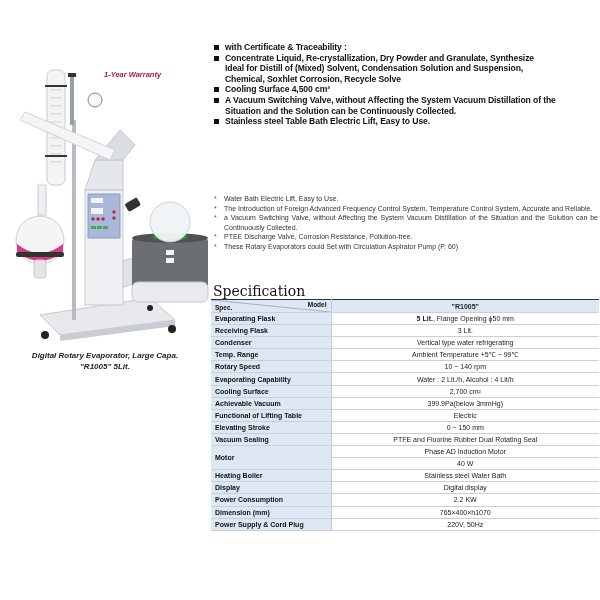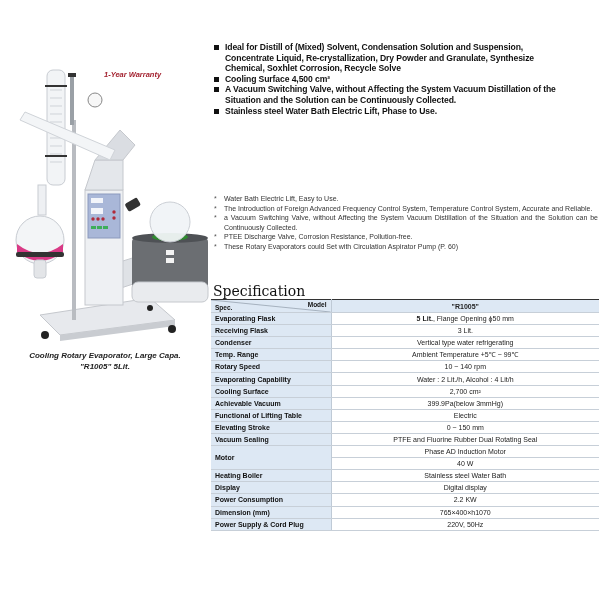--- a/index.html
+++ b/index.html
@@ -92,46 +92,47 @@
     <rect x="38" y="155" width="8" height="30" fill="#eef0f3" stroke="#c8ccd2"></rect>
     <circle cx="40" cy="210" r="24" fill="#f3f5f7" stroke="#c8ccd2"></circle>
     <path d="M17 214 Q40 232 63 214 L63 222 Q40 240 17 222 Z" fill="#d93a86"></path>
     <rect x="16" y="222" width="48" height="5" rx="2" fill="#333"></rect>
     <rect x="34" y="230" width="12" height="18" rx="3" fill="#e3e5e8" stroke="#c8ccd2"></rect>
   </svg>
   <div class="warranty">1-Year Warranty</div>
 </div>
 
 <div class="caption">
-  <div>Cooling Rotary Evaporator, Large Capa.</div>
+  <div>Digital Rotary Evaporator, Large Capa.</div>
   <div>"R1005" 5Lit.</div>
 </div>
 
 <div class="features">
   <div class="feat">
     <span class="sq"></span>
-  </div>
-  <div class="feat">
-    <span class="sq"></span>
+    <span class="line">with Certificate &amp; Traceability :</span>
+  </div>
+  <div class="feat">
+    <span class="sq"></span>
+    <span class="line">Concentrate Liquid, Re-crystallization, Dry Powder and Granulate, Synthesize</span>
     <span class="line">Ideal for Distill of (Mixed) Solvent, Condensation Solution and Suspension,</span>
-    <span class="line">Concentrate Liquid, Re-crystallization, Dry Powder and Granulate, Synthesize</span>
     <span class="line">Chemical, Soxhlet Corrosion, Recycle Solve</span>
   </div>
   <div class="feat">
     <span class="sq"></span>
     <span class="line">Cooling Surface 4,500 cm²</span>
   </div>
   <div class="feat">
     <span class="sq"></span>
     <span class="line">A Vacuum Switching Valve, without Affecting the System Vacuum Distillation of the</span>
     <span class="line">Situation and the Solution can be Continuously Collected.</span>
   </div>
   <div class="feat">
     <span class="sq"></span>
-    <span class="line">Stainless steel Water Bath Electric Lift, Phase to Use.</span>
+    <span class="line">Stainless steel Table Bath Electric Lift, Easy to Use.</span>
   </div>
 </div>
 
 <div class="notes">
   <div class="note"><span class="ast">*</span><span>Water Bath Electric Lift, Easy to Use.</span></div>
   <div class="note"><span class="ast">*</span><span>The Introduction of Foreign Advanced Frequency Control System, Temperature Control System, Accurate and Reliable.</span></div>
   <div class="note"><span class="ast">*</span><span>a Vacuum Switching Valve, without Affecting the System Vacuum Distillation of the Situation and the Solution can be Continuously Collected.</span></div>
   <div class="note"><span class="ast">*</span><span>PTEE Discharge Valve, Corrosion Resistance, Pollution-free.</span></div>
   <div class="note"><span class="ast">*</span><span>These Rotary Evaporators could Set with Circulation Aspirator Pump (P. 60)</span></div>
 </div>

